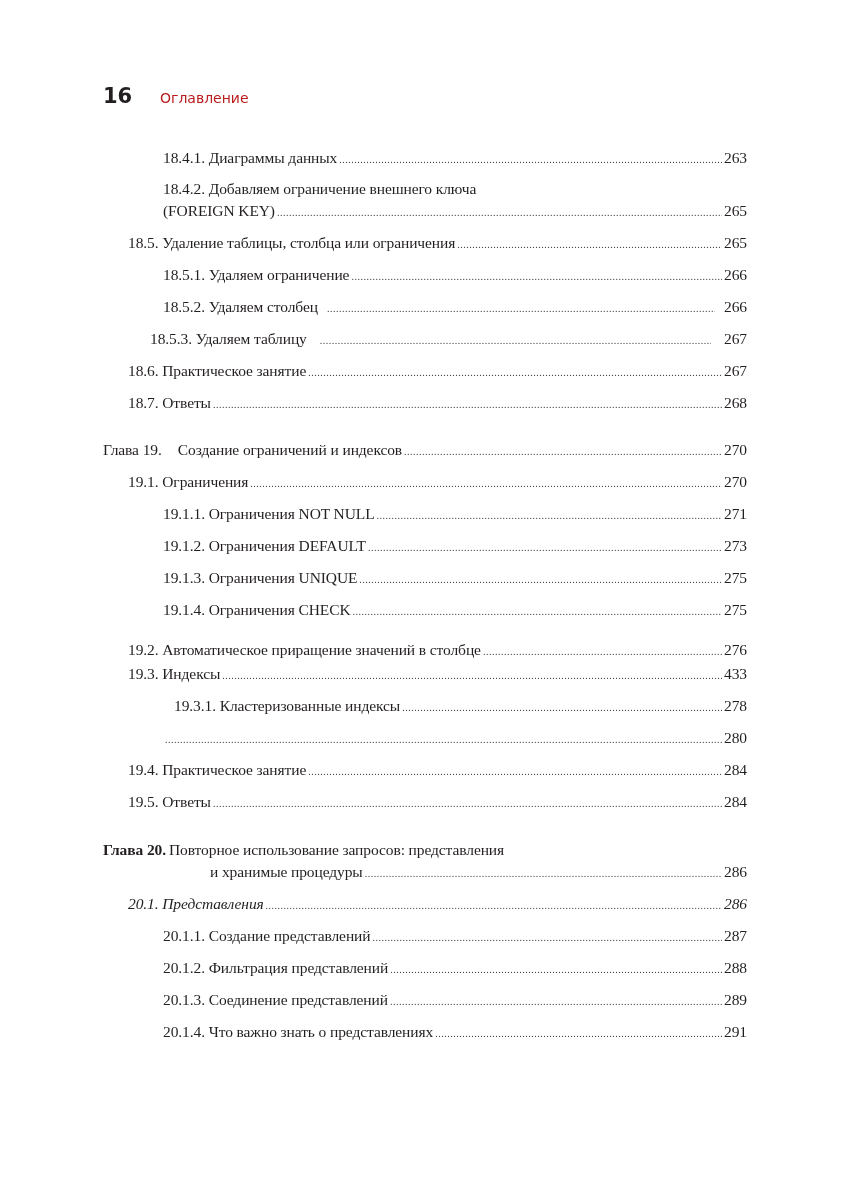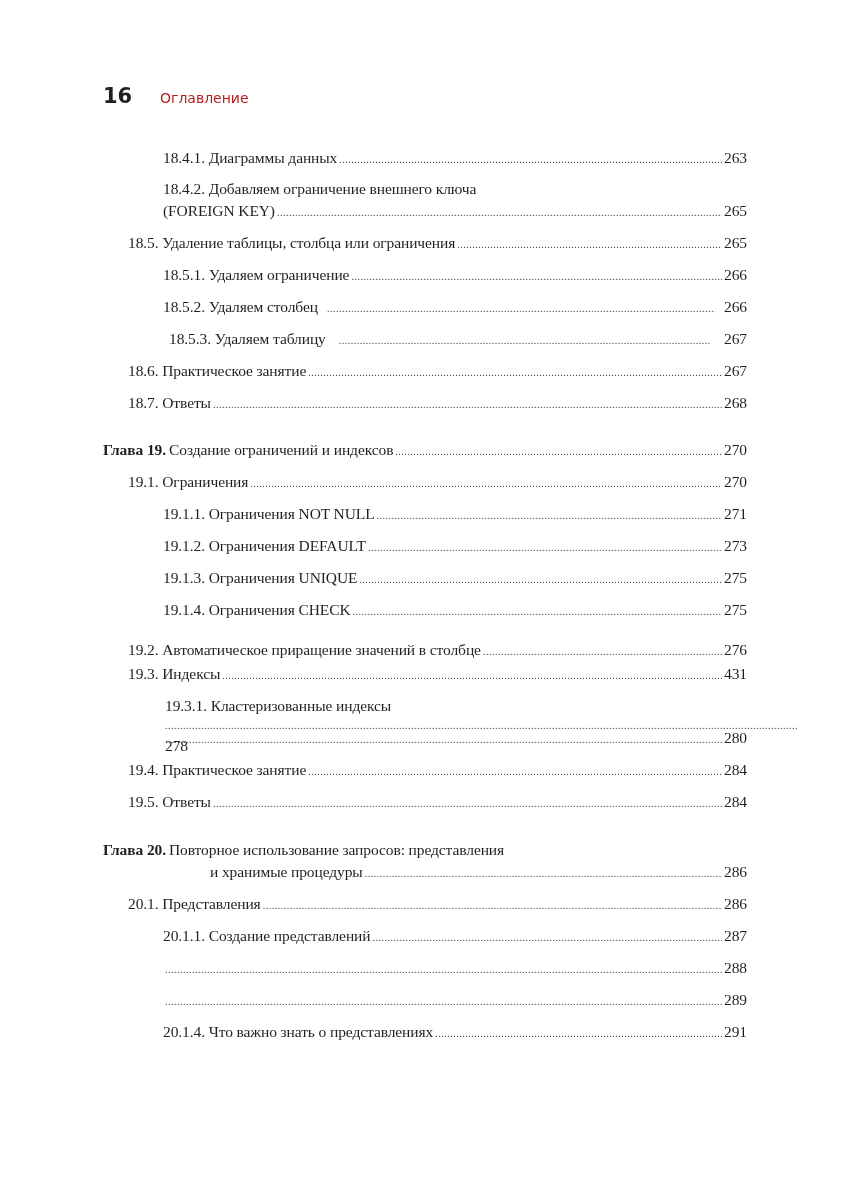--- a/index.html
+++ b/index.html
@@ -21,21 +21,21 @@
       font-size: 14px; color: #b91c1c;
     }
     .toc { position: absolute; left: 0; top: 0; width: 849px; }
     .row {
       position: absolute; display: flex; align-items: baseline;
       font-size: 15.5px; line-height: 20px; right: 102px;
       letter-spacing: -0.1px;
       justify-content: flex-end;
     }
     .row .label { white-space: nowrap; }
-    .row .chap { font-weight: bold; margin-right: 3px; }
+    .row .chap { font-weight: normal; margin-right: 16px; }
     .row .dots {
       flex: 1; overflow: hidden; white-space: nowrap; margin: 0 2px;
       font-size: 10px; color: #3a3a3a; letter-spacing: 0.5px;
     }
     .row .dots::after { content: "..................................................................................................................................................................................................................."; }
     .row .page { white-space: nowrap; }
     .first-line {
       position: absolute; font-size: 15.5px; line-height: 20px; white-space: nowrap;
       letter-spacing: -0.1px;
     }
@@ -68,21 +68,21 @@
     <div class="row" style="top: 265px; left: 163px;">
       <span class="label">18.5.1. Удаляем ограничение</span>
       <span class="dots"></span>
       <span class="page">266</span>
     </div>
     <div class="row" style="top: 297px; left: 163px; gap: 7px;">
       <span class="label">18.5.2. Удаляем столбец</span>
       <span class="dots"></span>
       <span class="page">266</span>
     </div>
-    <div class="row" style="top: 329px; left: 169px; gap: 11px;">
+    <div class="row" style="top: 329px; left: 150px; gap: 11px;">
       <span class="label">18.5.3. Удаляем таблицу</span>
       <span class="dots"></span>
       <span class="page">267</span>
     </div>
     <div class="row" style="top: 361px; left: 128px;">
       <span class="label">18.6. Практическое занятие</span>
       <span class="dots"></span>
       <span class="page">267</span>
     </div>
     <div class="row" style="top: 393px; left: 128px;">
@@ -121,23 +121,23 @@
       <span class="page">275</span>
     </div>
     <div class="row" style="top: 640px; left: 128px;">
       <span class="label">19.2. Автоматическое приращение значений в столбце</span>
       <span class="dots"></span>
       <span class="page">276</span>
     </div>
     <div class="row" style="top: 664px; left: 128px;">
       <span class="label">19.3. Индексы</span>
       <span class="dots"></span>
-      <span class="page">431</span>
+      <span class="page">433</span>
     </div>
-    <div class="row" style="top: 696px; left: 163px; flex-direction: column;">
+    <div class="row" style="top: 696px; left: 174px;">
       <span class="label">19.3.1. Кластеризованные индексы</span>
       <span class="dots"></span>
       <span class="page">278</span>
     </div>
     <div class="row" style="top: 728px; left: 163px;">
       <span class="dots"></span>
       <span class="page">280</span>
     </div>
     <div class="row" style="top: 760px; left: 128px;">
       <span class="label">19.4. Практическое занятие</span>
@@ -148,35 +148,37 @@
       <span class="label">19.5. Ответы</span>
       <span class="dots"></span>
       <span class="page">284</span>
     </div>
     <div class="first-line" style="left: 103px; top: 840px;"><span class="chap" style="font-weight: bold; margin-right: 3px;">Глава 20.</span><span>Повторное использование запросов: представления</span></div>
     <div class="row" style="top: 862px; left: 210px;">
       <span class="label">и хранимые процедуры</span>
       <span class="dots"></span>
       <span class="page">286</span>
     </div>
-    <div class="row" style="top: 894px; left: 128px;">
+    <div class="row" style="top: 894px; left: 128px; font-style: italic;">
       <span class="label">20.1. Представления</span>
       <span class="dots"></span>
       <span class="page">286</span>
     </div>
     <div class="row" style="top: 926px; left: 163px;">
       <span class="label">20.1.1. Создание представлений</span>
       <span class="dots"></span>
       <span class="page">287</span>
     </div>
     <div class="row" style="top: 958px; left: 163px;">
+      <span class="label">20.1.2. Фильтрация представлений</span>
       <span class="dots"></span>
       <span class="page">288</span>
     </div>
     <div class="row" style="top: 990px; left: 163px;">
+      <span class="label">20.1.3. Соединение представлений</span>
       <span class="dots"></span>
       <span class="page">289</span>
     </div>
     <div class="row" style="top: 1022px; left: 163px;">
       <span class="label">20.1.4. Что важно знать о представлениях</span>
       <span class="dots"></span>
       <span class="page">291</span>
     </div>
   </div>
 

